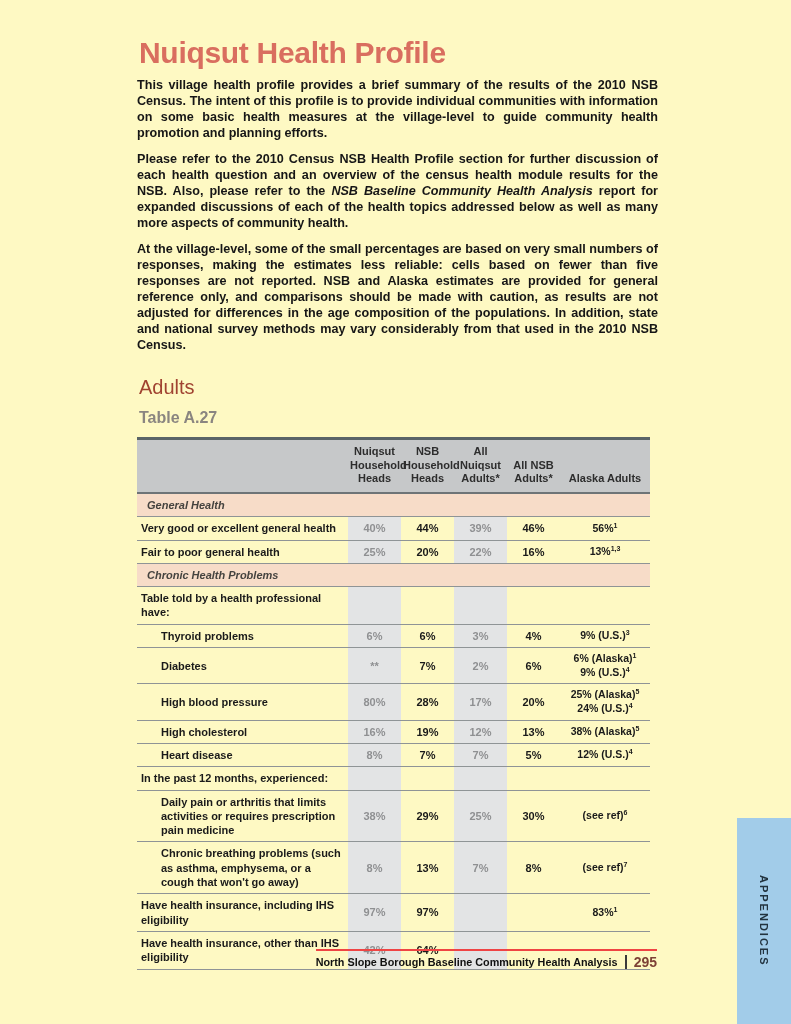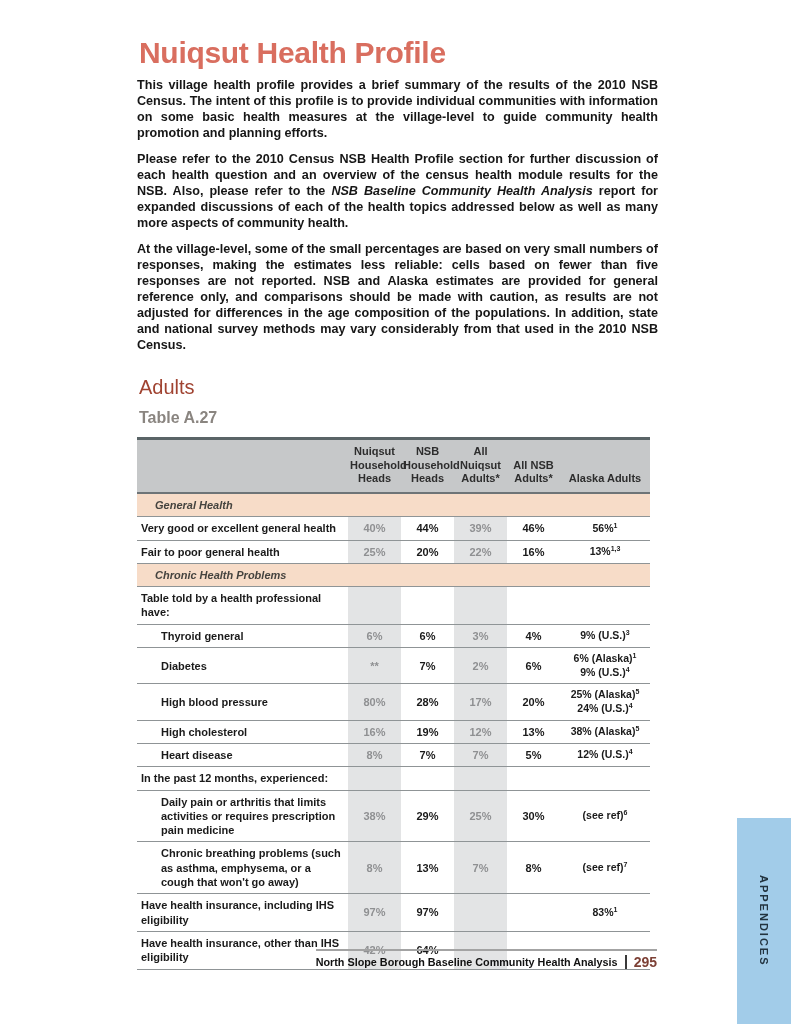--- a/index.html
+++ b/index.html
@@ -1,41 +1,41 @@
 <!DOCTYPE html>
 <html><head>
 <meta charset="utf-8">
 <style>
   html,body{margin:0;padding:0;background:#e9e9e9;}
-  .page{position:relative;width:791px;height:1024px;background:#ffffff;overflow:hidden;
+  .page{position:relative;width:791px;height:1024px;background:#fef9c3;overflow:hidden;
         font-family:"Liberation Sans",sans-serif;}
   .content{position:absolute;left:137px;top:36px;width:521px;}
   .doc-title{font-size:30px;font-weight:700;color:#d96e5f;letter-spacing:-0.3px;margin:0 0 8px 2px;}
   .intro p{font-size:12.6px;font-weight:600;line-height:1.27;color:#161616;text-align:justify;
            margin:0 0 10px 0;}
   .intro em{font-style:italic;}
   .adults-heading{font-size:20px;font-weight:400;color:#a04331;margin:22px 0 10px 2px;}
   .table-label{font-size:16px;font-weight:700;color:#8a8580;margin:0 0 10px 2px;}
 
   table.health{border-collapse:collapse;table-layout:fixed;width:513px;
                border-bottom:1px solid #8f9496;}
   table.health th{background:#c6c8c9;border-top:3px solid #5a6467;border-bottom:2px solid #6e7477;
       font-size:11px;font-weight:600;color:#2d2d2d;text-align:center;vertical-align:bottom;
       padding:5px 2px 6px 2px;line-height:1.25;}
   table.health td{font-size:11px;font-weight:600;color:#1a1a1a;border-top:1px solid #8f9496;
       padding:4px 4px;vertical-align:middle;line-height:1.3;}
-  tr.section td{background:#f7dcc8;font-style:italic;color:#45433f;padding:4px 18px;}
+  tr.section td{background:#f7dcc8;font-style:italic;color:#45433f;padding:4px 10px;}
   td.lbl{text-align:left;padding-left:6px;}
   td.lbl.indent{padding-left:24px;}
   td.val{text-align:center;font-weight:700;color:#111;}
   td.val.shaded{background:#e3e4e5;color:#8f9092;font-weight:600;}
   td.val.alaska{font-size:10.5px;}
   td.val sup{font-size:7px;line-height:0;vertical-align:super;}
 
-  .footer{position:absolute;top:949px;right:134px;border-top:2px solid #a3a3a3;
+  .footer{position:absolute;top:949px;right:134px;border-top:2px solid #ef4444;
           padding-top:4px;display:flex;align-items:center;}
   .footer-text{font-size:10.8px;font-weight:700;color:#111;white-space:nowrap;}
   .footer-page{font-size:14px;font-weight:700;color:#7d4136;border-left:2px solid #3a3a3a;
                padding-left:7px;margin-left:7px;line-height:1;}
   .side-tab{position:absolute;left:737px;top:818px;width:54px;height:206px;background:#a2cce9;
             display:flex;align-items:center;justify-content:center;}
   .side-tab span{writing-mode:vertical-rl;font-size:11px;font-weight:700;color:#22333f;
                  letter-spacing:2px;}
 </style>
 </head>
@@ -95,21 +95,21 @@
           </tr>
           <tr>
             <td class="lbl">Table told by a health professional have:</td>
             <td class="val shaded"></td>
             <td class="val"></td>
             <td class="val shaded"></td>
             <td class="val"></td>
             <td class="val alaska"></td>
           </tr>
           <tr>
-            <td class="lbl indent">Thyroid general</td>
+            <td class="lbl indent">Thyroid problems</td>
             <td class="val shaded">6%</td>
             <td class="val">6%</td>
             <td class="val shaded">3%</td>
             <td class="val">4%</td>
             <td class="val alaska">9% (U.S.)<sup>3</sup></td>
           </tr>
           <tr>
             <td class="lbl indent">Diabetes</td>
             <td class="val shaded">**</td>
             <td class="val">7%</td>

